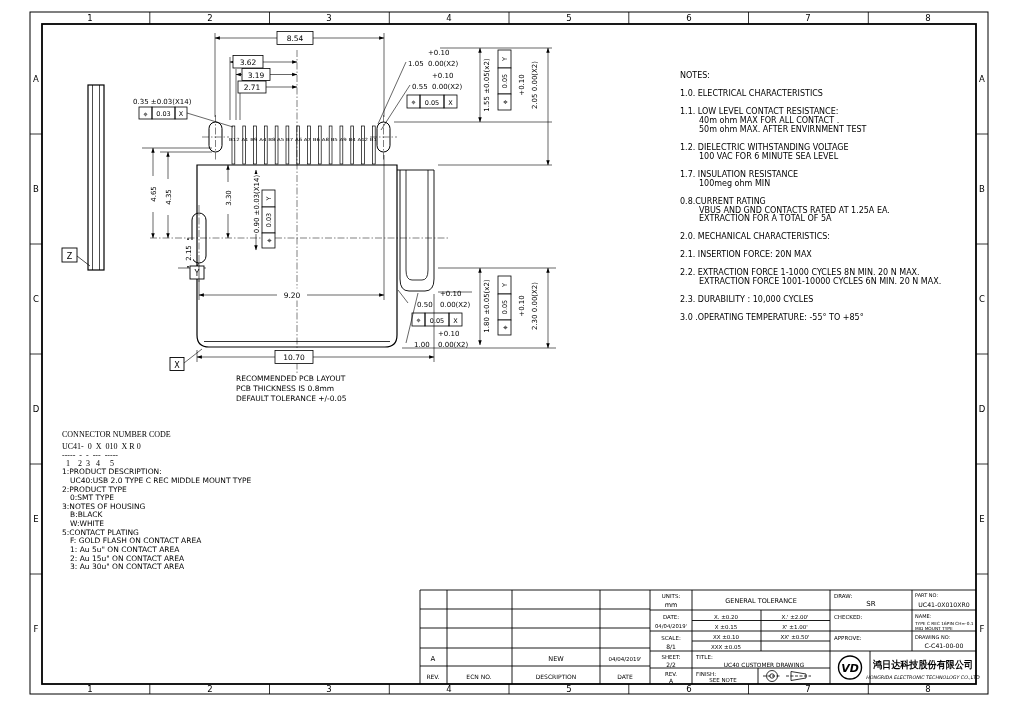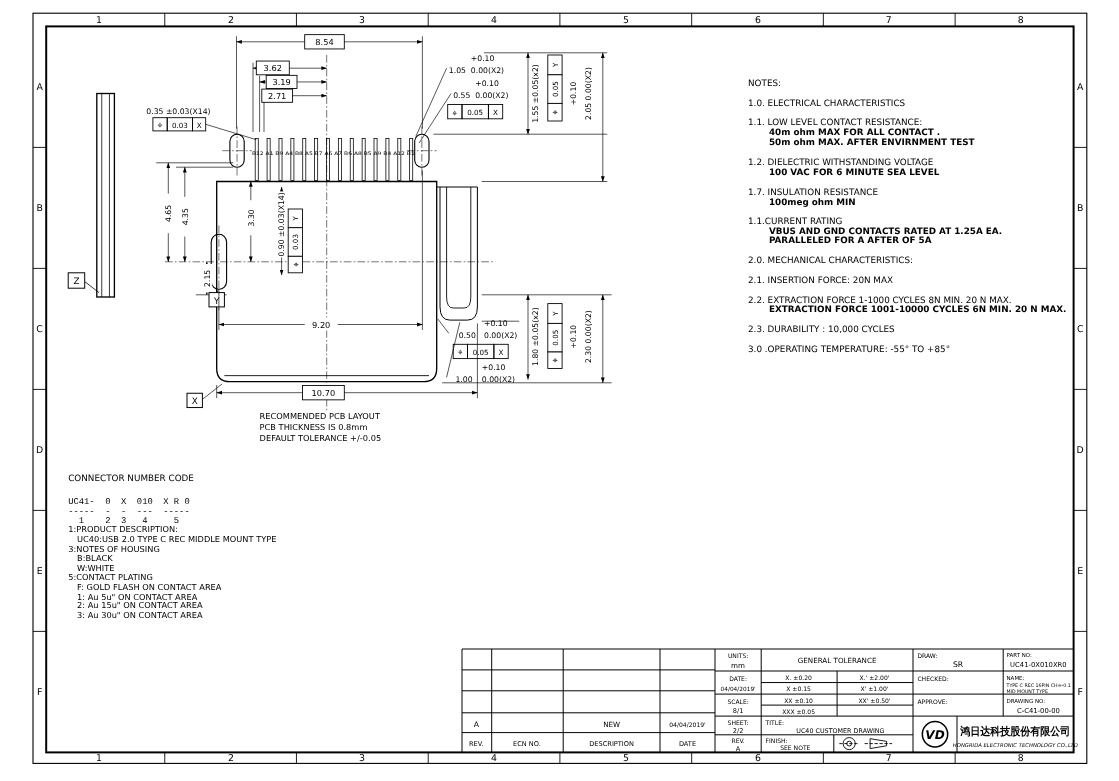--- a/index.html
+++ b/index.html
@@ -8,25 +8,25 @@
     background:#ffffff; color:#000;
     font-family:"DejaVu Sans","Liberation Sans",sans-serif;
     position:relative; overflow:hidden;
   }
   svg.draw { position:absolute; left:0; top:0; }
   svg text { font-family:"DejaVu Sans","Liberation Sans",sans-serif; }
 
   .notes { position:absolute; left:680px; top:72px; width:298px; font-size:8px; line-height:1.12; }
   .notes .heading { margin-bottom:9px; }
   .note-item { margin-bottom:9px; }
-  .note-item .cont { padding-left:19px;font-weight:bold; }
+  .note-item .cont { padding-left:19px; }
 
   .codesec { position:absolute; left:62px; top:430px; width:290px; font-size:7.5px; line-height:1.15; }
-  .codesec .heading { font-size:8px; margin-bottom:14px; }
-  .codepre { font-family:Liberation Mono, monospace; font-size:8px; line-height:1.05; white-space:pre; }
+  .codesec .heading { font-size:8px; margin-bottom:4px;font-family:Liberation Serif, serif; }
+  .codepre { font-family:Liberation Serif, serif; font-size:8px; line-height:1.05; white-space:pre; }
   .code-item { }
   .code-item .cont { padding-left:8px; }
 </style>
 </head>
 <body>
 
 <svg class="draw" width="1017" height="710" viewBox="0 0 1017 710">
   <defs>
     <marker id="arr" viewBox="0 0 10 10" refX="9" refY="5" markerWidth="9" markerHeight="9" orient="auto-start-reverse">
       <path d="M0,1.8 L9.5,5 L0,8.2 Z" fill="#000"></path>
@@ -389,23 +389,23 @@
   </div>
   <div class="note-item">
     <div>1.2. DIELECTRIC WITHSTANDING VOLTAGE</div>
     <div class="cont">100 VAC FOR 6 MINUTE SEA LEVEL</div>
   </div>
   <div class="note-item">
     <div>1.7. INSULATION RESISTANCE</div>
     <div class="cont">100meg ohm MIN</div>
   </div>
   <div class="note-item">
-    <div>1.1.CURRENT RATING</div>
+    <div>0.8.CURRENT RATING</div>
     <div class="cont">VBUS AND GND CONTACTS RATED AT 1.25A EA.</div>
-    <div class="cont">PARALLELED FOR A AFTER OF 5A</div>
+    <div class="cont">EXTRACTION FOR A TOTAL OF 5A</div>
   </div>
   <div class="note-item">
     <div>2.0. MECHANICAL CHARACTERISTICS:</div>
   </div>
   <div class="note-item">
     <div>2.1. INSERTION FORCE: 20N MAX</div>
   </div>
   <div class="note-item">
     <div>2.2. EXTRACTION FORCE 1-1000 CYCLES 8N MIN. 20 N MAX.</div>
     <div class="cont">EXTRACTION FORCE 1001-10000 CYCLES 6N MIN. 20 N MAX.</div>
@@ -421,20 +421,24 @@
 <div class="codesec">
   <div class="heading">CONNECTOR NUMBER CODE</div>
   <div class="codepre">UC41-  0  X  010  X R 0</div>
   <div class="codepre">-----  -  -  ---  -----</div>
   <div class="codepre">  1    2  3   4     5</div>
   <div class="code-item">
     <div>1:PRODUCT DESCRIPTION:</div>
     <div class="cont">UC40:USB 2.0 TYPE C REC MIDDLE MOUNT TYPE</div>
   </div>
   <div class="code-item">
+    <div>2:PRODUCT TYPE</div>
+    <div class="cont">0:SMT TYPE</div>
+  </div>
+  <div class="code-item">
     <div>3:NOTES OF  HOUSING</div>
     <div class="cont">B:BLACK</div>
     <div class="cont">W:WHITE</div>
   </div>
   <div class="code-item">
     <div>5:CONTACT PLATING</div>
     <div class="cont">F:  GOLD FLASH ON CONTACT AREA</div>
     <div class="cont">1:  Au 5u"  ON CONTACT AREA</div>
     <div class="cont">2:  Au 15u" ON CONTACT AREA</div>
     <div class="cont">3:  Au 30u" ON CONTACT AREA</div>

